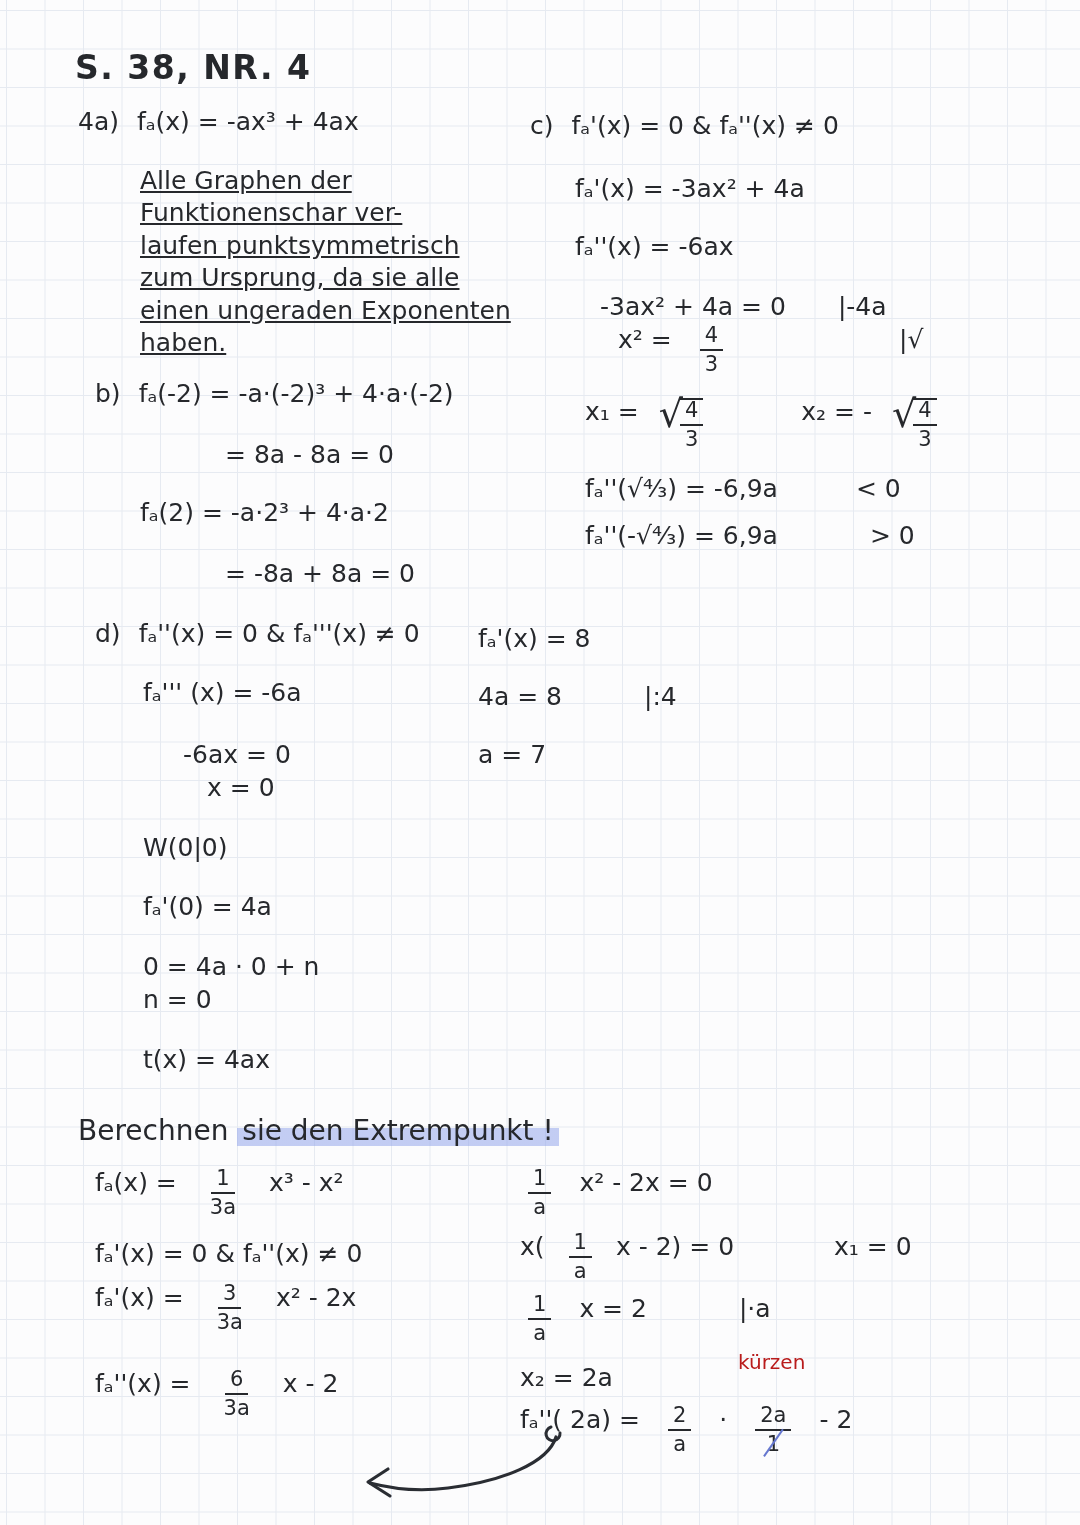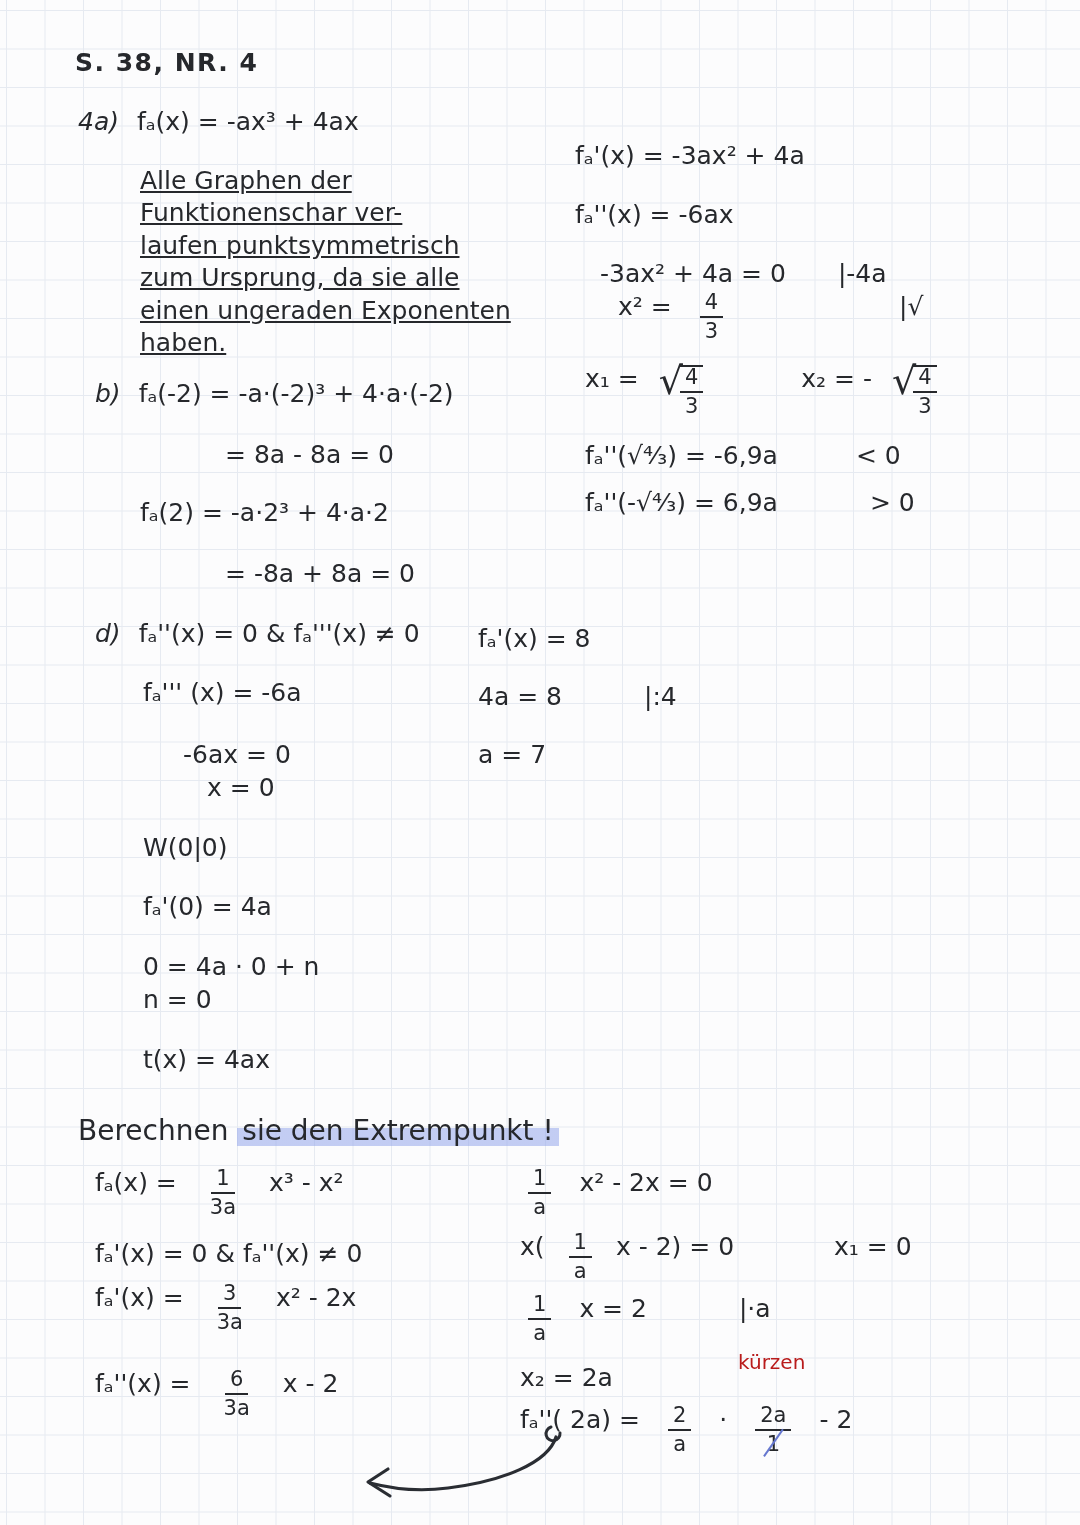--- a/index.html
+++ b/index.html
@@ -8,24 +8,24 @@
     background-color:#fcfcfd;
     background-image:
       linear-gradient(to right,#e6eaf1 1px,transparent 1px),
       linear-gradient(to bottom,#e6eaf1 1px,transparent 1px);
     background-size:38.5px 38.5px;
     background-position:6px 10px;
     font-family:"DejaVu Sans",sans-serif;
     color:#26282c;
   }
   .abs{position:absolute;}
-  .title{font-size:25px;font-weight:bold;letter-spacing:1.5px;}
+  .title{font-size:33px;font-weight:bold;letter-spacing:1.5px;}
   .line{font-size:25px;white-space:nowrap;line-height:1.3;}
   .mrow{display:flex;align-items:flex-start;white-space:nowrap;font-size:25px;gap:20px;}
-  .lbl{display:inline-block;margin-right:18px;font-style:italic;}
+  .lbl{display:inline-block;margin-right:18px;}
   .expl{line-height:1.32;text-decoration:underline;}
   .frac{display:inline-flex;flex-direction:column;align-items:center;line-height:1;margin:0 8px;}
   .frac .num{padding:0 5px 3px;border-bottom:2.2px solid #26282c;font-size:21px;}
   .frac .den{padding:3px 5px 0;font-size:21px;}
   .sqrt{display:inline-flex;align-items:flex-start;}
   .sqrt .rad{font-size:38px;line-height:1.05;margin-right:-3px;transform:translateY(-2px);}
   .sqrt .under-root{border-top:2.2px solid #26282c;margin-left:0;margin-top:1px;}
   .cancel{position:relative;display:inline-block;}
   .cancel::after{content:"";position:absolute;left:-5px;top:48%;width:140%;border-top:2.5px solid #6577cf;transform:rotate(-55deg);}
   .hl{background:linear-gradient(transparent 42%, rgba(148,166,235,0.55) 42%, rgba(148,166,235,0.55) 96%, transparent 96%);padding:0 5px;}
@@ -50,20 +50,21 @@
 </div>
 
 <div class="abs" style="left:95px;top:378px">
   <div class="line"><span class="lbl">b)</span><span>fₐ(-2) = -a·(-2)³ + 4·a·(-2)</span></div>
   <div class="line" style="margin:28px 0 0 130px">= 8a - 8a  = 0</div>
   <div class="line" style="margin:26px 0 0 45px">fₐ(2) = -a·2³ + 4·a·2</div>
   <div class="line" style="margin:28px 0 0 130px">= -8a + 8a  = 0</div>
 </div>
 
 <div class="abs" style="left:530px;top:110px">
+  <div class="line"><span class="lbl">c)</span><span>fₐ'(x) = 0  &amp;  fₐ''(x) ≠ 0</span></div>
   <div class="line" style="margin:30px 0 0 45px">fₐ'(x) = -3ax² + 4a</div>
   <div class="line" style="margin:26px 0 0 45px">fₐ''(x) = -6ax</div>
 
   <div class="mrow" style="margin:28px 0 0 70px">
     <span>-3ax² + 4a = 0</span>
     <span style="margin-left:32px">|-4a</span>
   </div>
   <div class="mrow" style="margin:4px 0 0 88px">
     <span>x²  =</span>
     <span class="frac">

